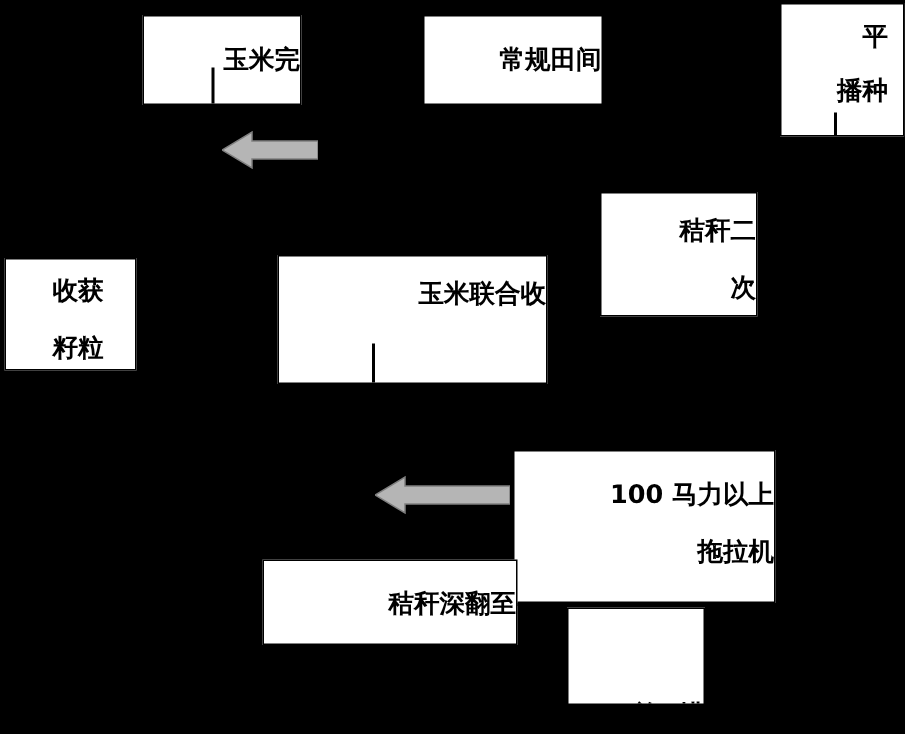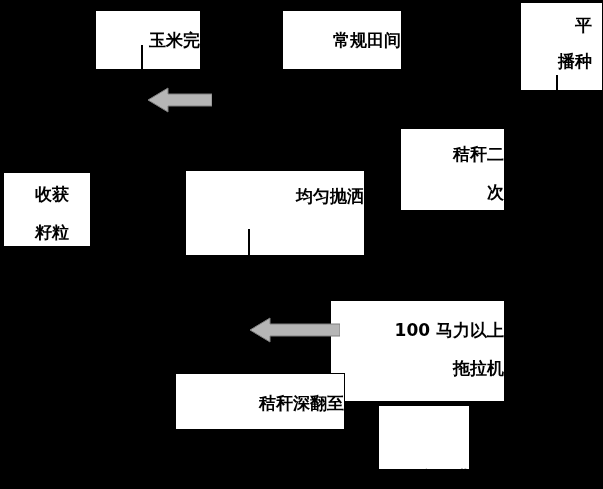--- a/index.html
+++ b/index.html
@@ -27,21 +27,21 @@
 
   
   #box-corn-done   {left:95px;  top:10px;  width:106px; height:60px; padding-top:10px;}
   #box-field       {left:282px; top:10px;  width:120px; height:60px; padding-top:10px;}
   #box-flat-seed   {left:520px; top:2px;   width:83px;  height:89px; text-align:right; padding:4px 10px 0 0; line-height:36px;}
   #box-combine     {left:220px; top:94px;  width:155px; height:57px; padding-top:9px;}
   #box-straw-2nd   {left:400px; top:128px; width:105px; height:83px; padding-top:6px;}
   #box-grain       {left:3px;   top:172px; width:88px;  height:75px; text-align:center; padding:2px 0 0 10px;}
   #box-crush       {left:185px; top:170px; width:180px; height:86px; padding-top:6px;}
   #box-spread      {left:185px; top:265px; width:135px; height:50px; padding-top:6px;}
-  #box-tractor     {left:330px; top:300px; width:175px; height:102px; padding-top:10px; z-index:1;}
+  #box-tractor     {left:342px; top:300px; width:175px; height:102px; padding-top:10px; z-index:1;}
   #box-deep-plow   {left:175px; top:373px; width:170px; height:57px; padding-top:10px; z-index:2;}
   #box-rotary      {left:378px; top:405px; width:92px;  height:65px; padding-top:14px; white-space:pre; z-index:3;}
   #box-soil        {left:512px; top:373px; width:91px;  height:102px; padding-top:2px; line-height:40px; z-index:2;}
 
   #arrow-1{position:absolute;left:148px;top:87px;z-index:4;}
   #arrow-2{position:absolute;left:250px;top:317px;z-index:4;}
 
   
   #tick-corn-done {left:45px; top:34px; height:26px;}
   #tick-flat-seed {left:35px; top:72px; height:17px;}
@@ -83,21 +83,21 @@
     <span>秸秆二</span><br>
     <span>次</span>
   </div>
 
   <div class="box" id="box-grain">
     <span>收获</span><br>
     <span>籽粒</span>
   </div>
 
   <div class="box center" id="box-crush">
-    <span>均匀抛洒</span><br>
+    <span>玉米联合收</span><br>
     <span class="tick" id="tick-crush"></span>
   </div>
 
 
   <div class="box center" id="box-tractor">
     <span>100 马力以上</span><br>
     <span>拖拉机</span>
   </div>
 
   <svg id="arrow-2" width="90" height="26" viewBox="0 0 90 26">

